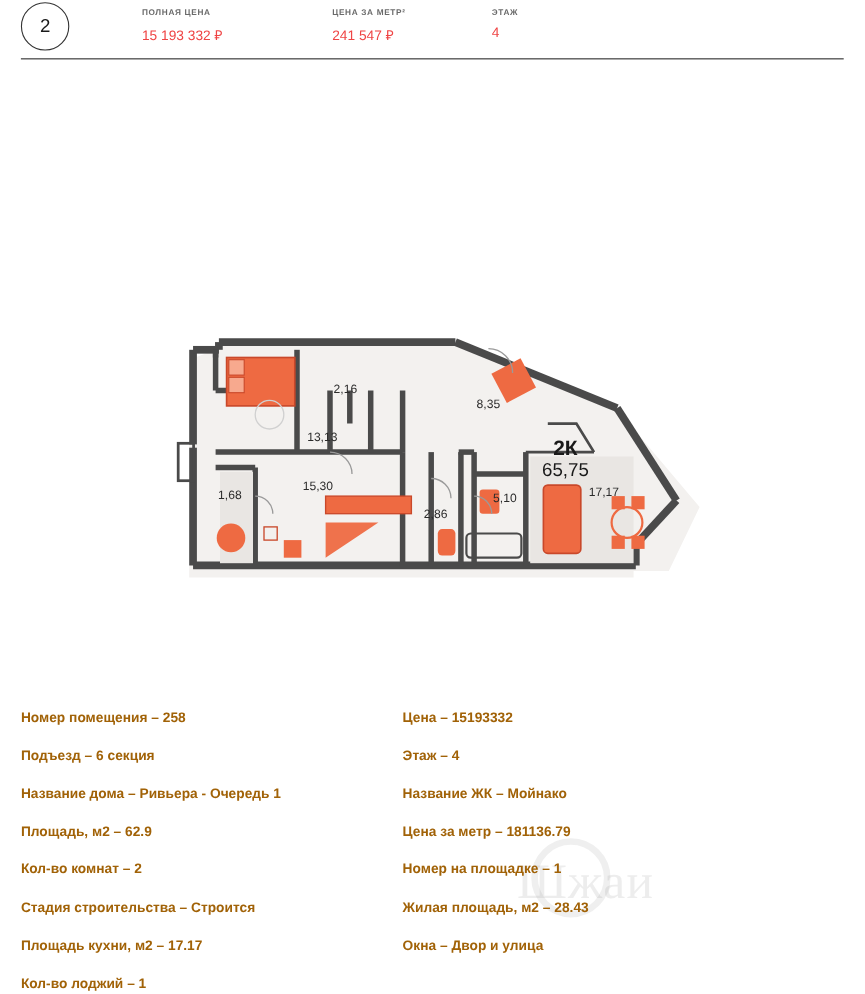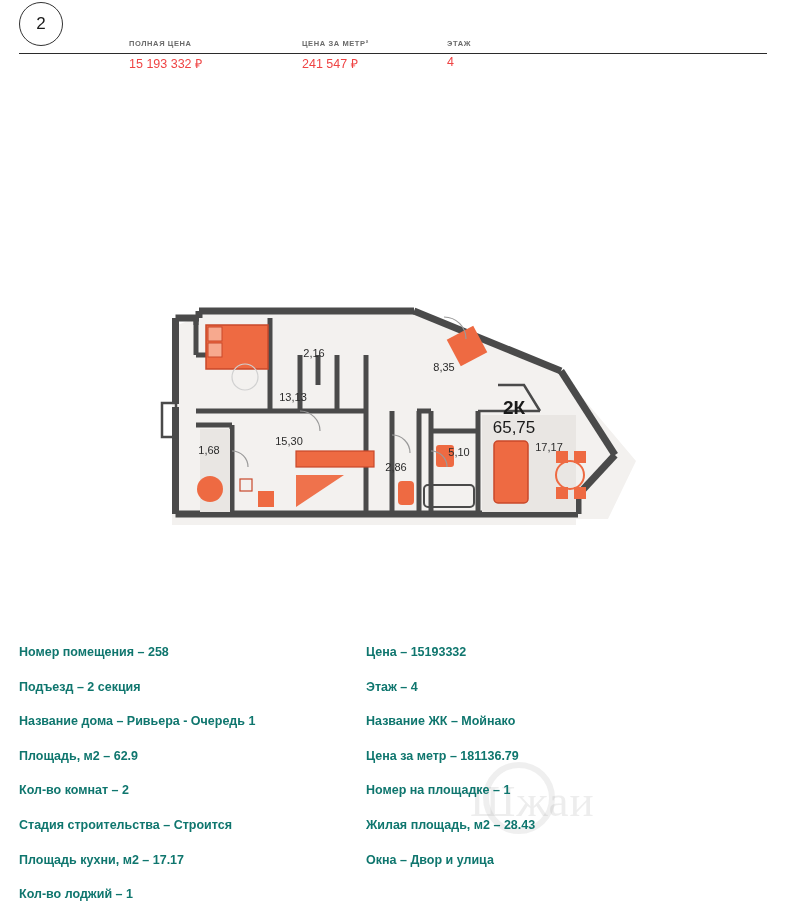--- a/index.html
+++ b/index.html
@@ -37,21 +37,21 @@
     justify-content: center;
     font-size: 17px;
     color: #1a1a1a;
   }
   .hdr-fields {
     position: absolute;
     left: 129px;
     top: 7px;
     display: flex;
   }
-  .hdr-field { margin-right: 0; margin-top: 32px; }
+  .hdr-field { margin-right: 0; }
   .hdr-label {
     font-size: 7.5px;
     letter-spacing: 0.6px;
     text-transform: uppercase;
     color: #6a6a6a;
     font-weight: bold;
     white-space: nowrap;
   }
   .hdr-value {
     font-size: 12.5px;
@@ -111,21 +111,21 @@
     position: absolute;
     left: 0;
     top: 645px;
     width: 786px;
     padding: 0 19px;
     display: flex;
   }
   .spec-item {
     font-size: 12.5px;
     font-weight: bold;
-    color: #0f766e;
+    color: #a16207;
     margin-bottom: 20.6px;
     white-space: nowrap;
   }
   .col-left  { position: absolute; left: 19px;  top: 0; width: 350px; }
   .col-right { position: absolute; left: 366px; top: 0; width: 400px; }
 </style>
 </head>
 <body>
 
 <div id="page">
@@ -260,21 +260,21 @@
       </g>
     </svg>
 
     <div class="wm-circle"></div>
     <div class="watermark">Шжаи</div>
   </div>
 
   <div class="specs">
     <div class="col-left">
       <div class="spec-item">Номер помещения – 258</div>
-      <div class="spec-item">Подъезд – 2 секция</div>
+      <div class="spec-item">Подъезд – 6 секция</div>
       <div class="spec-item">Название дома – Ривьера - Очередь 1</div>
       <div class="spec-item">Площадь, м2 – 62.9</div>
       <div class="spec-item">Кол-во комнат – 2</div>
       <div class="spec-item">Стадия строительства – Строится</div>
       <div class="spec-item">Площадь кухни, м2 – 17.17</div>
       <div class="spec-item">Кол-во лоджий – 1</div>
 
     </div>
     <div class="col-right">
       <div class="spec-item">Цена – 15193332</div>

